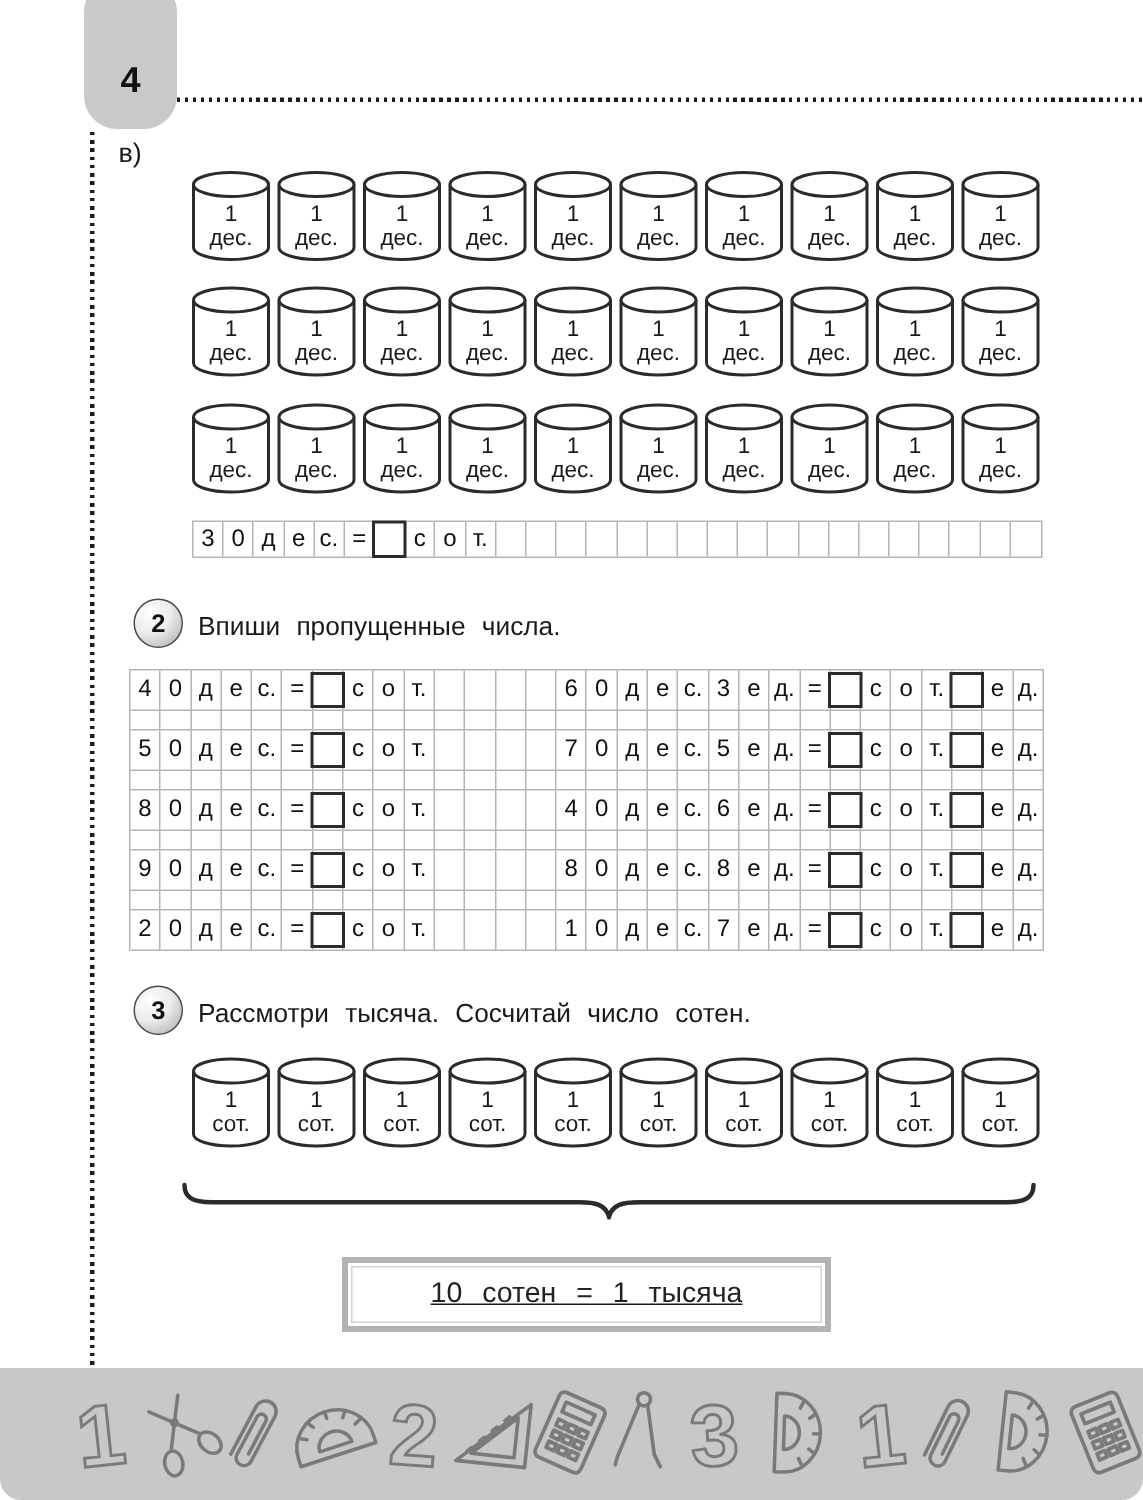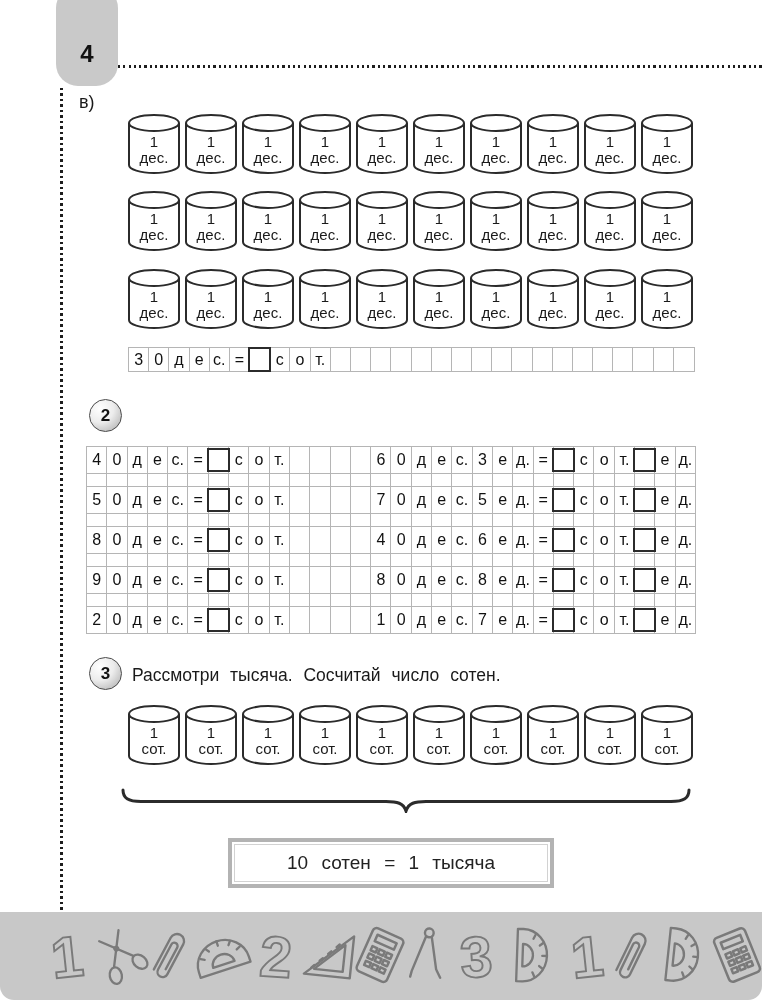--- a/index.html
+++ b/index.html
@@ -33,21 +33,21 @@
   .eq-grid{position:absolute;left:86px;top:446px;width:609px;
            border-left:1px solid #b5b5b5;border-top:1px solid #b5b5b5;box-sizing:content-box;}
   .grid-row{display:grid;grid-template-columns:repeat(30,1fr);}
   .grid-row.content{height:27px;}
   .grid-row.spacer{height:13px;}
   .eq-grid .cell{border-right:1px solid #b5b5b5;border-bottom:1px solid #b5b5b5;}
   .brace{position:absolute;left:121px;top:787px;}
   .info-box{position:absolute;left:228px;top:838px;width:326px;height:50px;
             border:4px solid #b3b3b3;box-sizing:border-box;padding:2px;}
   .info-inner{width:100%;height:100%;border:1px solid #d2d2d2;box-sizing:border-box;
-              display:flex;align-items:center;justify-content:center;}
+              display:flex;align-items:center;justify-content:center;text-decoration:underline;}
   .info-inner span{font-size:19px;word-spacing:8px;color:#222;}
   .footer-band{position:absolute;left:0;right:0;top:912px;height:88px;background:#c8c8c8;}
   .footer-icons{display:flex;justify-content:space-between;align-items:center;
                 height:78px;padding:4px 6px 0 46px;}
   .f-icon{flex:0 0 auto;display:flex;align-items:center;justify-content:center;}
 </style>
 </head>
 <body>
 
 <div class="page">
@@ -336,20 +336,21 @@
       <div class="cell"></div>
       <div class="cell"></div>
       <div class="cell"></div>
       <div class="cell"></div>
       <div class="cell"></div>
     </div>
 
   <div class="badge" style="left:89px;top:399px">
     <span>2</span>
   </div>
+  <div class="ex-title" style="left:132px;top:407px">Впиши пропущенные числа.</div>
 
   <div class="eq-grid" id="ex2-grid">
       <div class="grid-row content">
         <div class="cell">4</div>
         <div class="cell">0</div>
         <div class="cell">д</div>
         <div class="cell">е</div>
         <div class="cell">с.</div>
         <div class="cell">=</div>
         <div class="cell">

